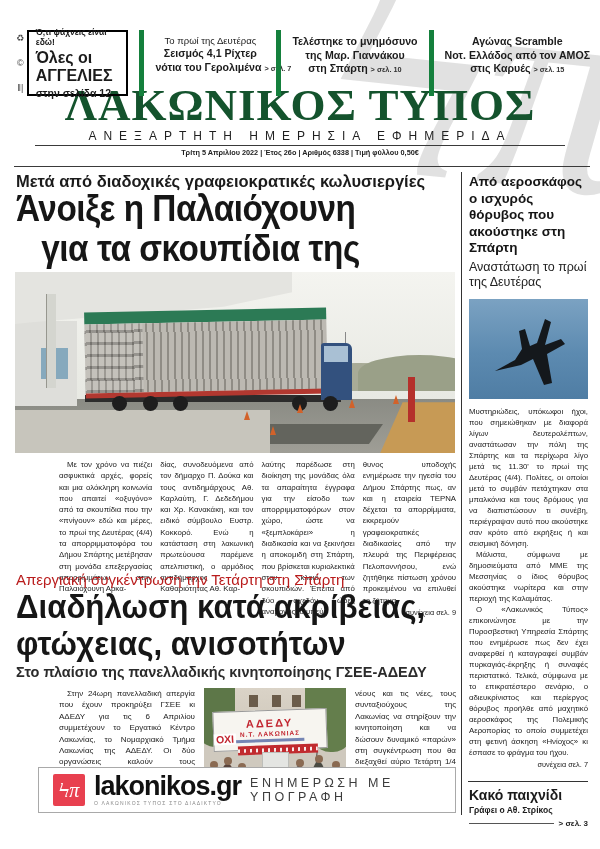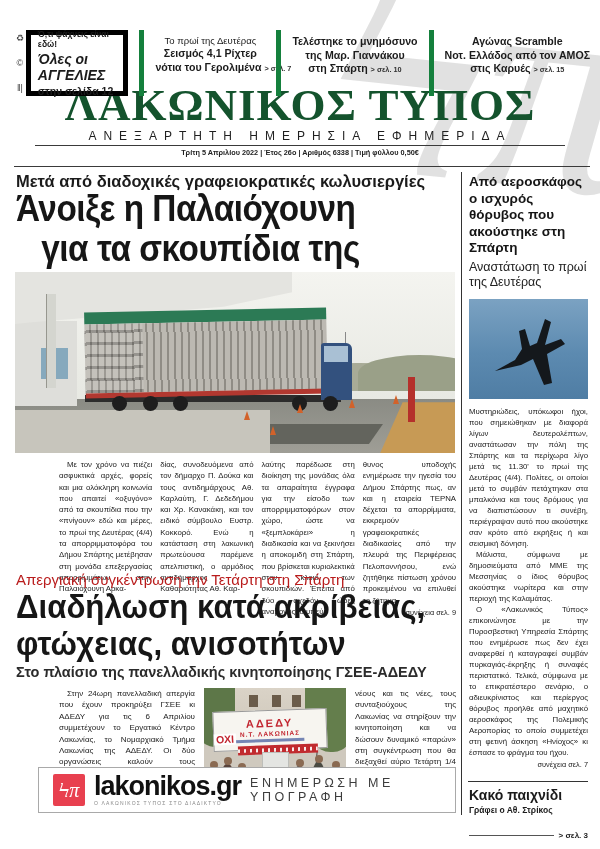--- a/index.html
+++ b/index.html
@@ -6,24 +6,24 @@
   .page{position:relative;width:600px;height:849px;background:#ffffff;overflow:hidden;
         font-family:"Liberation Sans",sans-serif;color:#1b1b1b;}
   
   .watermark{position:absolute;left:330px;top:-70px;font-family:"Liberation Serif",serif;
              font-style:italic;font-size:300px;line-height:300px;color:#c4c4c4;opacity:.5;
              transform:rotate(6deg);z-index:0;pointer-events:none;}
   
   .top-strip{position:absolute;top:30px;left:14px;right:10px;height:66px;display:flex;z-index:2;}
   .icon-rail{width:16px;display:flex;flex-direction:column;justify-content:space-between;
              align-items:center;font-size:9px;color:#444;padding:3px 0;}
-  .classified-box{border:5px solid #000000;width:106px;padding:5px 7px;display:flex;
+  .classified-box{border:2px solid #000000;width:106px;padding:5px 7px;display:flex;
                   flex-direction:column;justify-content:center;gap:2px;background:transparent;}
   .cb1{font-size:8.5px;font-weight:700;}
-  .cb2{font-size:14px;font-weight:700;font-style:italic;}
+  .cb2{font-size:16px;font-weight:700;}
   .cb3{font-size:10.5px;font-weight:700;}
   .teaser{border-left:5px solid #15803d;margin-left:11px;padding:5px 0 0 11px;text-align:center;}
   .teaser.t1{width:110px;}
   .teaser.t2{width:128px;}
   .teaser.t3{width:148px;}
   .t-pre{font-size:9.5px;font-weight:400;margin-bottom:1px;}
   .t-bold{font-size:10.6px;font-weight:700;line-height:13.5px;white-space:nowrap;}
   .t-page{font-size:7.3px;font-weight:700;color:#333;}
   
   .masthead{position:absolute;top:82px;left:0;right:0;text-align:center;z-index:1;}
@@ -62,21 +62,21 @@
   .side-subhead{font-size:12.5px;line-height:15px;color:#222;margin-top:3px;font-weight:400;}
   .jet-photo{position:relative;width:119px;height:100px;margin-top:9px;overflow:hidden;
              background:linear-gradient(180deg,#7ba2c2 0%,#5c8ab0 55%,#4f7da4 100%);}
   .side-body{margin-top:7px;font-size:7.8px;line-height:11px;text-align:justify;color:#202020;}
   .side-body p{margin:0;}
   .side-body p + p{text-indent:7px;}
   .opinion-rule{position:absolute;left:468px;top:781px;width:120px;height:1px;background:#333;z-index:2;}
   .opinion{position:absolute;left:469px;top:787px;width:119px;z-index:2;}
   .op-title{font-size:14px;font-weight:700;}
   .op-author{font-size:8.5px;font-weight:700;margin-top:2px;}
-  .op-pageline{display:flex;align-items:center;gap:4px;margin-top:16px;}
+  .op-pageline{display:flex;align-items:center;gap:4px;margin-top:4px;}
   .op-line{flex:1;height:1px;background:#555;}
   .op-page{font-size:8px;font-weight:700;}
   
   .footer-ad{position:absolute;left:38px;top:767px;width:418px;height:46px;border:1px solid #a9a9a9;
              display:flex;align-items:center;padding:0 14px;gap:9px;background:#fff;box-sizing:border-box;z-index:2;}
   .logo-sq{width:32px;height:32px;background:#e8404f;color:#fff;display:flex;align-items:center;
            justify-content:center;font-family:"Liberation Serif",serif;font-style:italic;
            font-size:20px;border-radius:2px;flex:none;}
   .wordmark{font-size:27px;font-weight:700;letter-spacing:-1px;line-height:25px;color:#111;}
   .tagline{font-size:5px;letter-spacing:1.2px;color:#888;margin-top:1px;}

